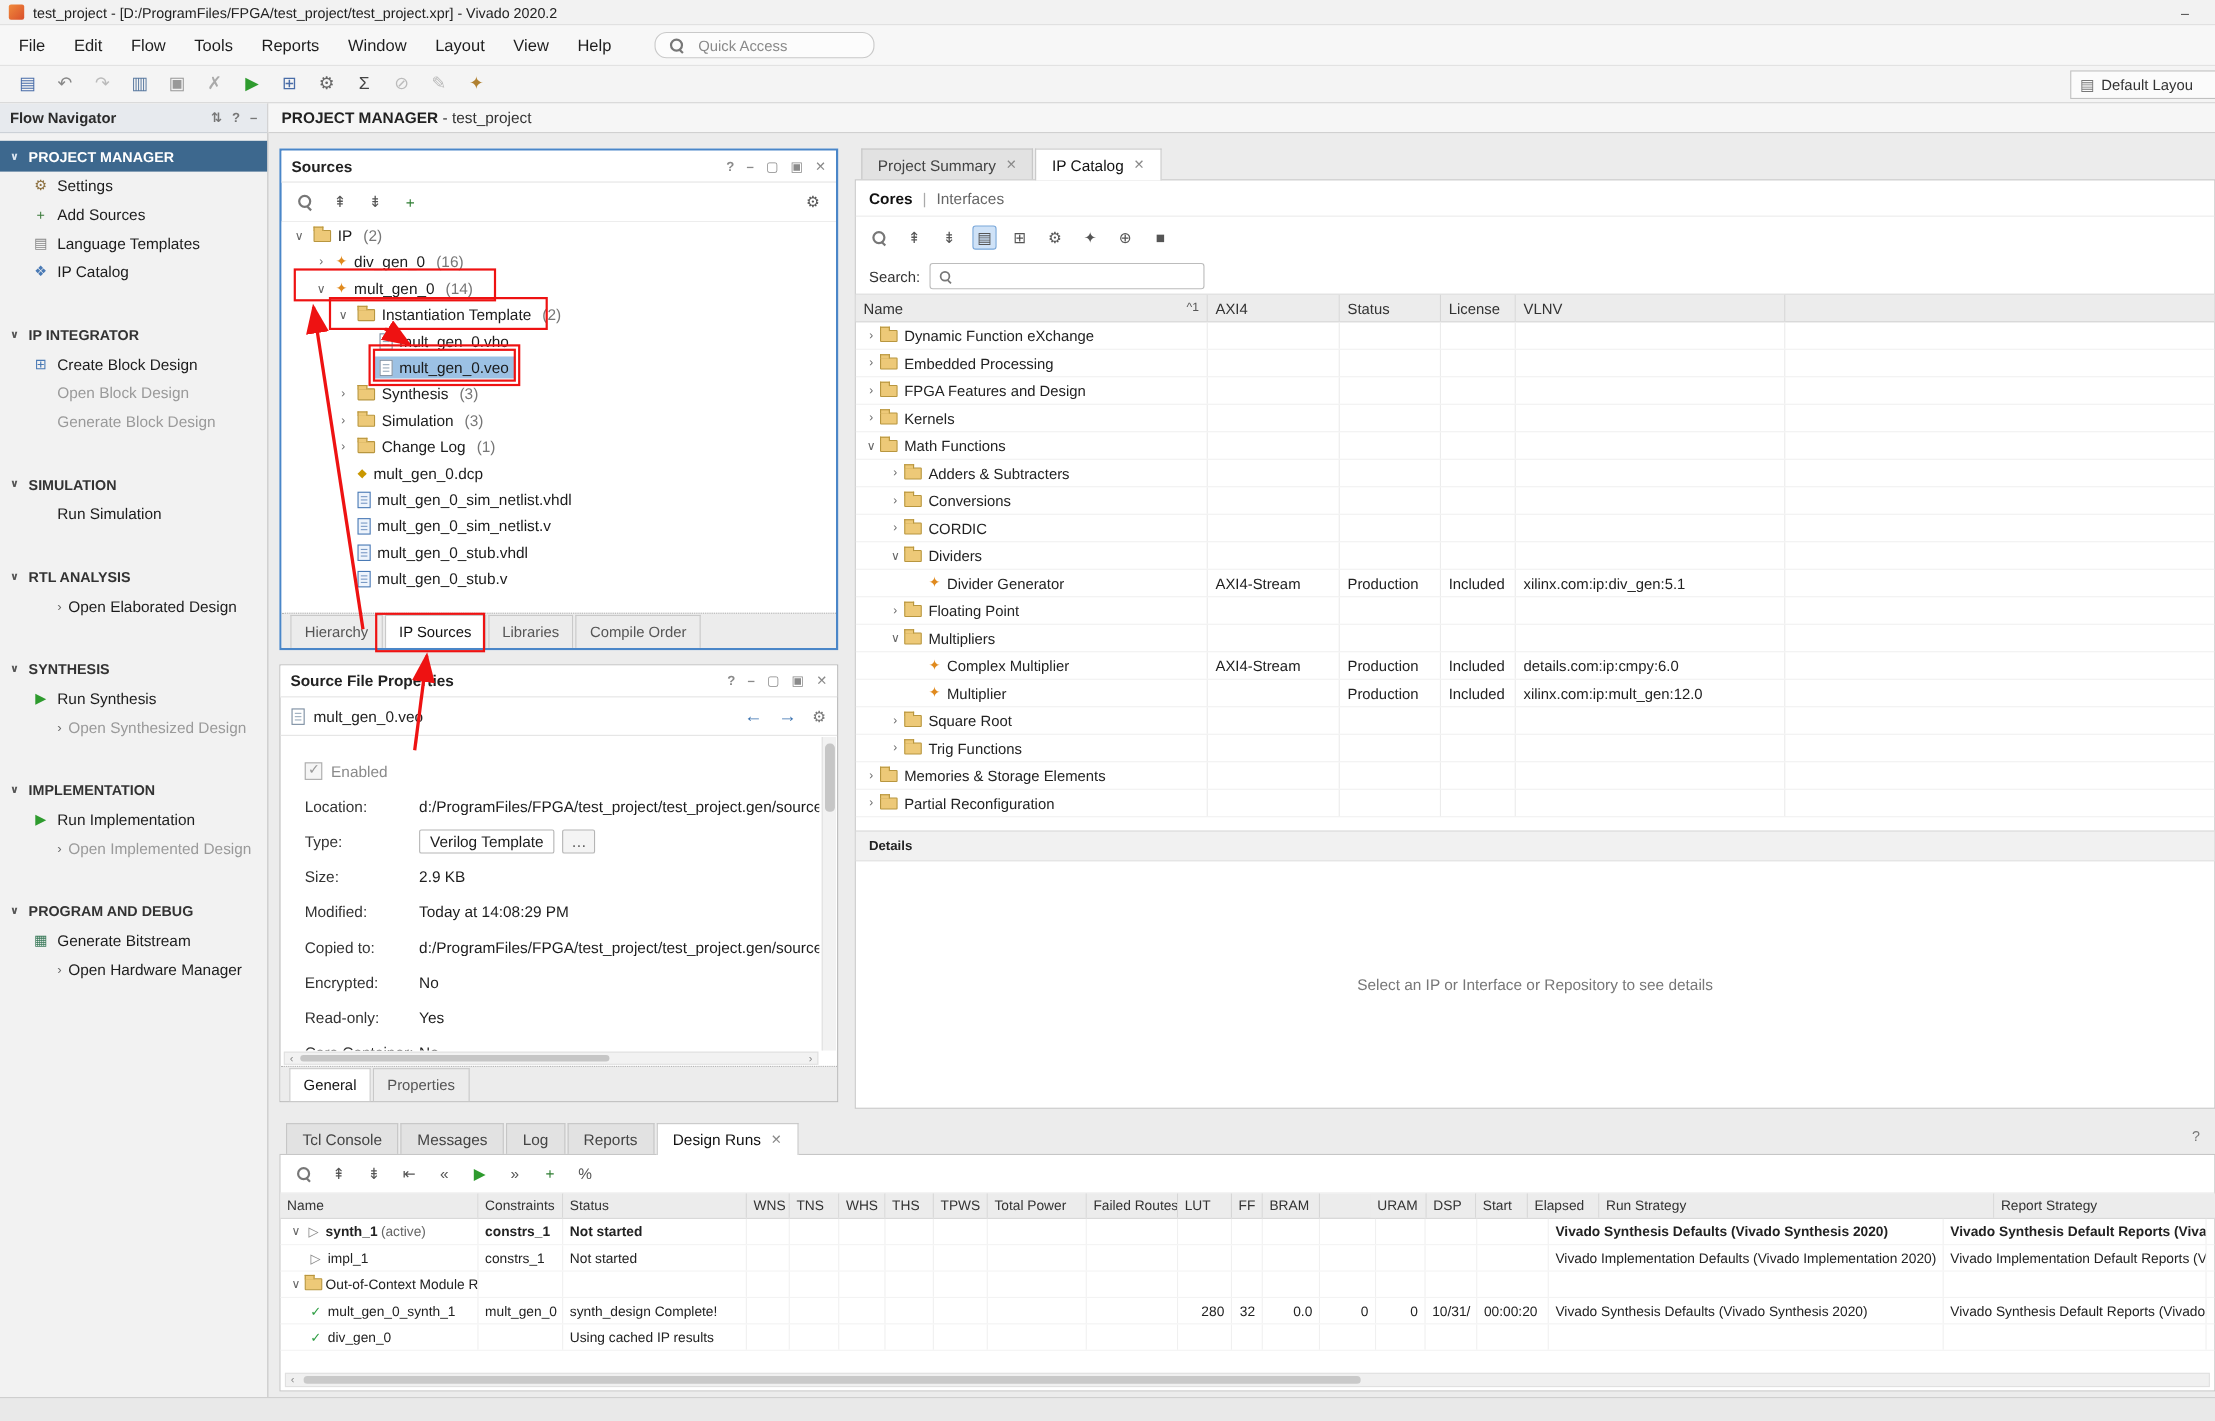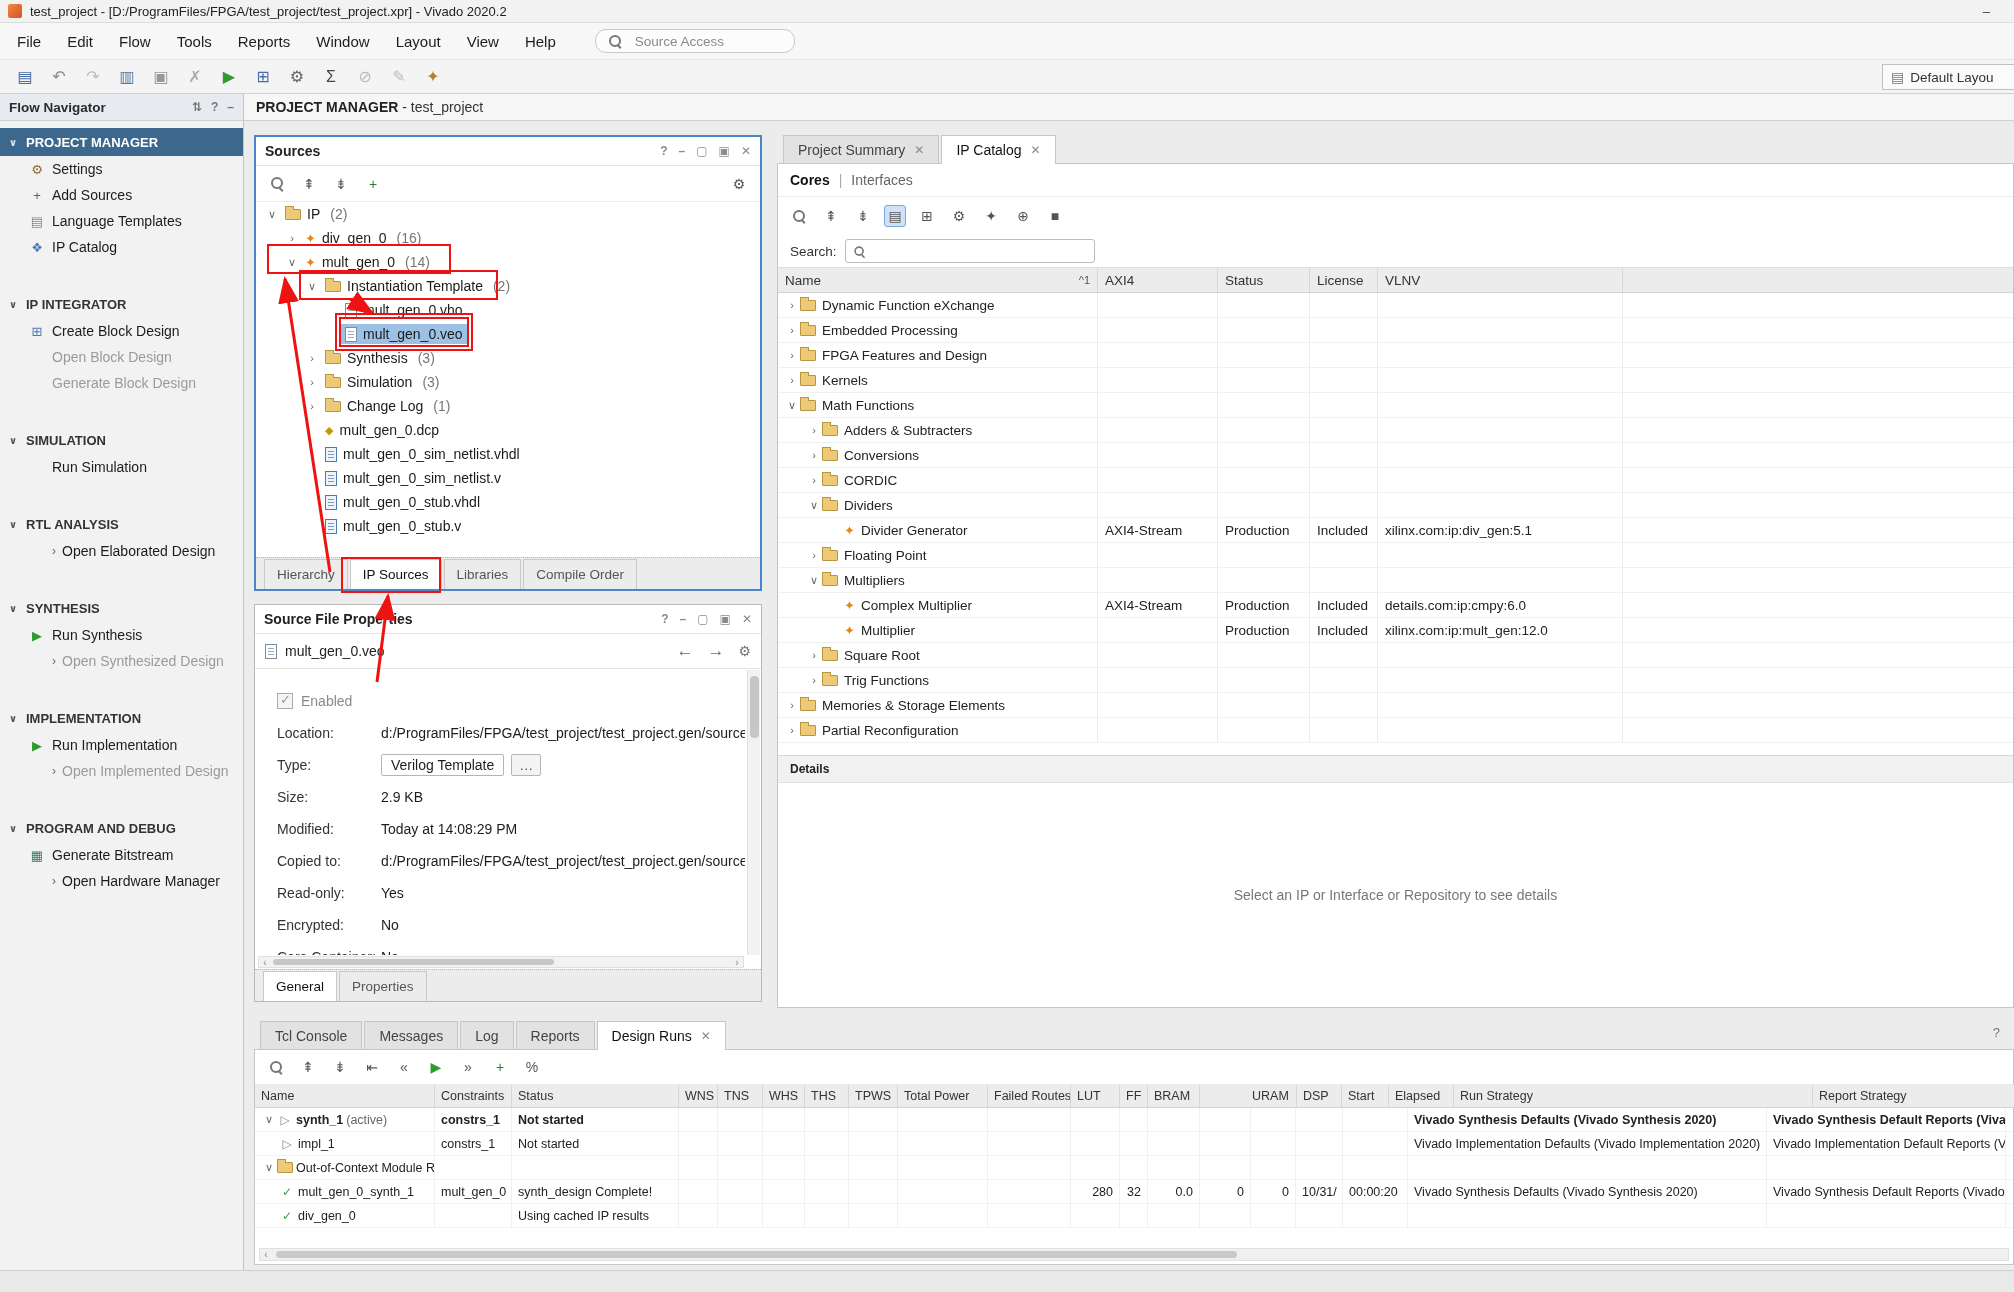--- a/index.html
+++ b/index.html
@@ -180,21 +180,21 @@
         <span class="menu-item">Tools</span>
         <span class="menu-item">Reports</span>
         <span class="menu-item">Window</span>
         <span class="menu-item">Layout</span>
         <span class="menu-item">View</span>
         <span class="menu-item">Help</span>
       </span>
     <span class="quick-access">
       <span class="mag"></span>
       <span class="caret"></span>
-      <span class="qa-text">Source Access</span>
+      <span class="qa-text">Quick Access</span>
     </span>
   </div>
 
   <div class="toolbar">
     <span id="toolbar-icons" style="display:flex;gap:4px">
         <span class="tb-btn">
           <span class="tb-glyph" style="color: rgb(74, 109, 168);">▤</span>
         </span>
         <span class="tb-btn">
           <span class="tb-glyph" style="color: rgb(136, 136, 136);">↶</span>
@@ -546,26 +546,26 @@
         </div>
         <div class="p-row">
           <span class="p-label">Modified:</span>
           <span class="p-value">Today at 14:08:29 PM</span>
         </div>
         <div class="p-row">
           <span class="p-label">Copied to:</span>
           <span class="p-value">d:/ProgramFiles/FPGA/test_project/test_project.gen/sources_1/ip/mult</span>
         </div>
         <div class="p-row">
+          <span class="p-label">Encrypted:</span>
+          <span class="p-value">No</span>
+        </div>
+        <div class="p-row">
           <span class="p-label">Read-only:</span>
           <span class="p-value">Yes</span>
-        </div>
-        <div class="p-row">
-          <span class="p-label">Encrypted:</span>
-          <span class="p-value">No</span>
         </div>
         <div class="p-row">
           <span class="p-label">Core Container:</span>
           <span class="p-value">No</span>
         </div>
       </div>
     <div class="vscroll">
         <span class="vthumb"></span>
       </div>
     <div class="hscroll">

